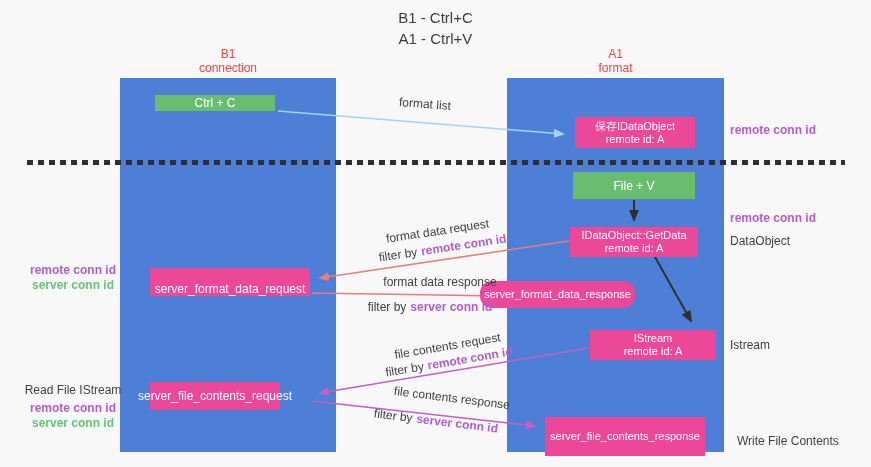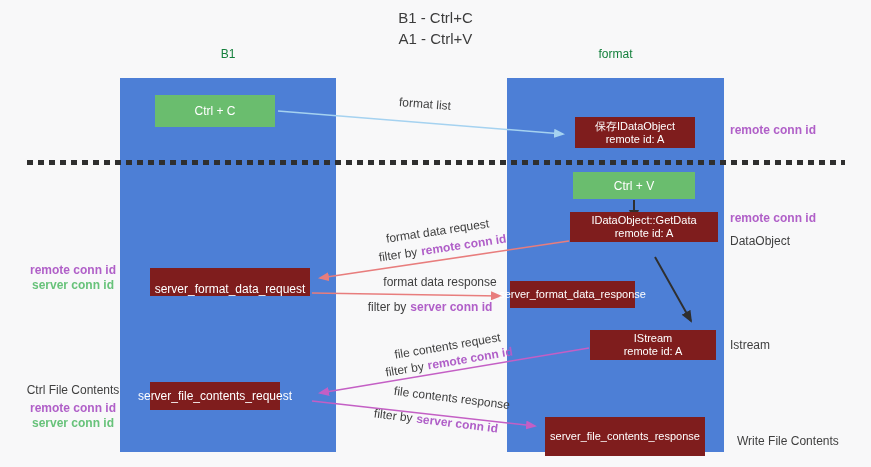--- a/index.html
+++ b/index.html
@@ -9,30 +9,30 @@
     background:#f8f8f9; overflow:hidden;
     font-family:"Liberation Sans", sans-serif;
     color:#3f3f3f;
   }
   .abs { position:absolute; }
   .title {
     left:0; right:0; top:7px; text-align:center;
     font-size:15px; line-height:21px; color:#3c3c3c; z-index:5;
   }
   .col-header {
-    top:47px; text-align:center; font-size:12px; line-height:14px; color:#15803d; z-index:5;
+    top:47px; text-align:center; font-size:12px; line-height:14px; color:#ef4444; z-index:5;
   }
   .lifeline {
     top:78px; height:374px; background:#4d7fd6; z-index:1;
   }
   .node {
     z-index:3; display:flex; flex-direction:column; align-items:center; justify-content:center;
     color:#ffffff; text-align:center; font-size:12px; line-height:14px;
   }
-  .node.orange { background:#7f1d1d; }
+  .node.orange { background:#ec4899; }
   .node.green  { background:#6abd6e; }
   .node.small  { font-size:11px; line-height:13px; }
   .divider {
     left:27px; top:160px; width:818px; height:5px; z-index:4;
     background:repeating-linear-gradient(90deg,#2f2f2f 0 6px,transparent 6px 11px);
   }
   svg.arrows { left:0; top:0; z-index:2; }
   .albl {
     z-index:4; font-size:12px; text-align:center; color:#3f3f3f; white-space:nowrap;
   }
@@ -51,22 +51,24 @@
 
 <div class="stage">
 
   <div class="abs title">
     <div>B1 - Ctrl+C</div>
     <div>A1 - Ctrl+V</div>
   </div>
 
   <div class="abs col-header" style="left:120px; width:216px;">
     <div>B1</div>
+    <div>connection</div>
   </div>
   <div class="abs col-header" style="left:507px; width:217px;">
+    <div>A1</div>
     <div>format</div>
   </div>
 
   <div class="abs lifeline" style="left:120px; width:216px;"></div>
   <div class="abs lifeline" style="left:507px; width:217px;"></div>
 
   <svg class="abs arrows" width="871" height="467" viewBox="0 0 871 467">
     <defs>
       <marker id="m-blue" markerWidth="11" markerHeight="9" refX="9" refY="4.5" orient="auto" markerUnits="userSpaceOnUse">
         <path d="M0,0 L11,4.5 L0,9 z" fill="#a5d2f0"></path>
@@ -85,43 +87,43 @@
     <path d="M634,200 L634,220" stroke="#2f2f2f" stroke-width="2" fill="none" marker-end="url(#m-black)"></path>
     <path d="M655,257 L691,321" stroke="#2f2f2f" stroke-width="2" fill="none" marker-end="url(#m-black)"></path>
     <path d="M569,241 L320,278" stroke="#e87d7d" stroke-width="1.6" fill="none" marker-end="url(#m-salmon)"></path>
     <path d="M312,293 L500,296" stroke="#e87d7d" stroke-width="1.6" fill="none" marker-end="url(#m-salmon)"></path>
     <path d="M589,348 L320,393" stroke="#c45fc5" stroke-width="1.6" fill="none" marker-end="url(#m-magenta)"></path>
     <path d="M312,401 L535,426" stroke="#c45fc5" stroke-width="1.6" fill="none" marker-end="url(#m-magenta)"></path>
   </svg>
 
   <div class="abs divider"></div>
 
-  <div class="abs node green" style="left:155px; top:95px; width:120px; height:32px;">
+  <div class="abs node green" style="left:155px; top:95px; width:120px; height:16px;">
     <span>Ctrl + C</span>
   </div>
 
   <div class="abs node orange small" style="left:575px; top:117px; width:120px; height:31px;">
     <span>保存IDataObject</span>
     <span>remote id: A</span>
   </div>
 
   <div class="abs node green" style="left:573px; top:172px; width:122px; height:27px;">
-    <span>Ctrl + V</span>
+    <span>File + V</span>
   </div>
 
-  <div class="abs node orange small" style="left:570px; top:212px; width:148px; height:30px;text-align:center;">
+  <div class="abs node orange small" style="left:570px; top:227px; width:128px; height:30px;text-align:center;">
     <span>IDataObject::GetData</span>
     <span>remote id: A</span>
   </div>
 
   <div class="abs node orange" style="left:150px; top:268px; width:160px; height:28px;justify-content:flex-end;">
     <span>server_format_data_request</span>
   </div>
 
-  <div class="abs node orange small" style="left:510px; top:281px; width:125px; height:27px;">
+  <div class="abs node orange small" style="left:480px; top:281px; width:155px; height:27px;border-radius:12px;">
     <span>server_format_data_response</span>
   </div>
 
   <div class="abs node orange small" style="left:590px; top:330px; width:126px; height:30px;">
     <span>IStream</span>
     <span>remote id: A</span>
   </div>
 
   <div class="abs node orange" style="left:150px; top:382px; width:130px; height:28px;">
     <span>server_file_contents_request</span>
@@ -157,18 +159,18 @@
   <div class="abs side purple" style="left:730px; top:211px;">remote conn id</div>
   <div class="abs side" style="left:730px; top:234px;">DataObject</div>
   <div class="abs side" style="left:730px; top:338px;">Istream</div>
   <div class="abs side" style="left:737px; top:434px;">Write File Contents</div>
 
   <div class="abs side side-block" style="left:18px; top:263px; width:110px;">
     <div class="purple">remote conn id</div>
     <div class="green-t">server conn id</div>
   </div>
   <div class="abs side side-block" style="left:16px; top:383px; width:114px;">
-    <div>Ctrl File Contents</div>
+    <div>Read File IStream</div>
     <div class="purple" style="margin-top:3px;">remote conn id</div>
     <div class="green-t">server conn id</div>
   </div>
 
 </div>
 
 </body></html>

